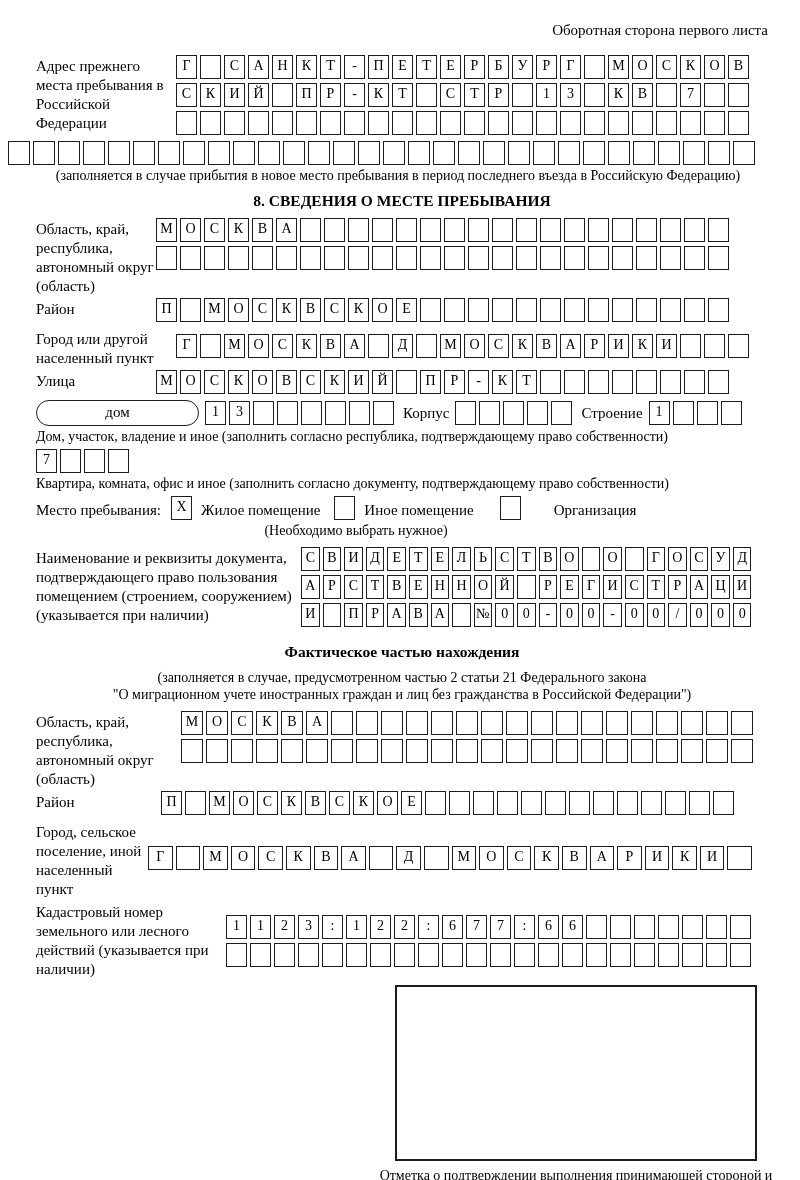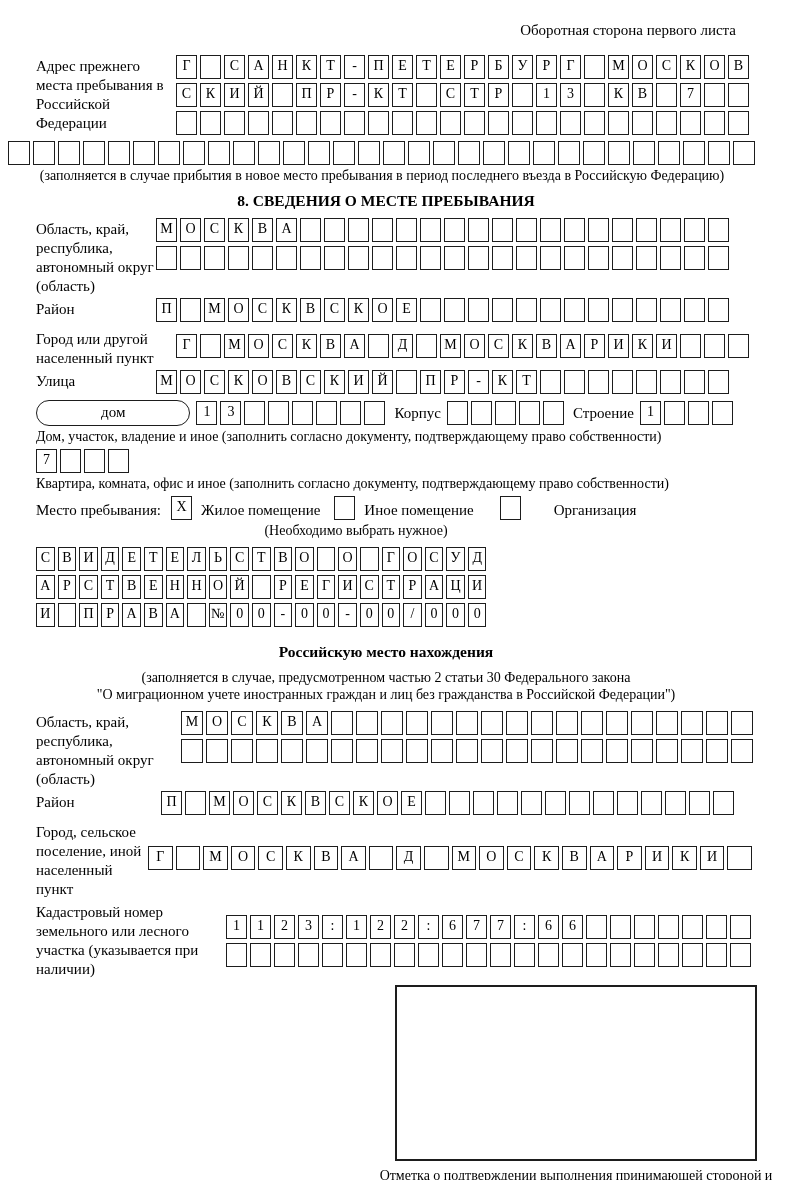--- a/index.html
+++ b/index.html
@@ -1,17 +1,17 @@
 <!DOCTYPE html>
 <html lang="ru"><head>
 <meta charset="utf-8">
 <style>
   html,body{margin:0;padding:0;background:#fff;color:#000;}
   body{width:800px;font-family:"Liberation Serif","DejaVu Serif",serif;}
-  .page{box-sizing:border-box;width:800px;height:1180px;padding:0 64px 0 36px;overflow:hidden;}
+  .page{box-sizing:border-box;width:800px;height:1180px;padding:0 32px 0 36px;overflow:hidden;}
   .top-note{padding-top:22px;text-align:right;font-size:15px;margin-bottom:16px;}
   .field{display:flex;margin-bottom:2px;}
   .field.vcenter{align-items:center;}
   .flabel{font-size:15px;line-height:19px;padding-top:2px;}
   .w112{flex:0 0 112px;} .w120{flex:0 0 120px;} .w125{flex:0 0 125px;} .w140{flex:0 0 140px;}
   .w145{flex:0 0 145px;} .w190{flex:0 0 190px;} .w265{flex:0 0 265px;}
   .cells-col{flex:1 1 auto;}
   .cells-row{white-space:nowrap;margin-bottom:4px;height:24px;}
   .cells-row.inline{display:inline-block;margin-bottom:0;}
   .cell{display:inline-block;box-sizing:border-box;width:21px;height:24px;border:1.8px solid #1d1d1d;
@@ -85,49 +85,50 @@
   </div>
 
   <div class="row-line">
     <span class="rect-box rect-dom">дом</span>
     <span class="cells-row inline"><span class="cell">1</span><span class="cell">3</span><span class="cell"></span><span class="cell"></span><span class="cell"></span><span class="cell"></span><span class="cell"></span><span class="cell"></span></span>
     <span class="inline-label">Корпус</span>
     <span class="cells-row inline"><span class="cell"></span><span class="cell"></span><span class="cell"></span><span class="cell"></span><span class="cell"></span></span>
     <span class="inline-label">Строение</span>
     <span class="cells-row inline"><span class="cell">1</span><span class="cell"></span><span class="cell"></span><span class="cell"></span></span>
   </div>
-  <div class="small-note cap">Дом, участок, владение и иное (заполнить согласно документу, подтверждающему право собственности)</div>
+  <div class="small-note cap">Дом, участок, владение и иное (заполнить согласно республика, подтверждающему право собственности)</div>
 
   <div class="row-line">
     <span class="cells-row inline"><span class="cell">7</span><span class="cell"></span><span class="cell"></span><span class="cell"></span></span>
   </div>
   <div class="small-note cap">Квартира, комната, офис и иное (заполнить согласно документу, подтверждающему право собственности)</div>
 
   <div class="stay-row">
     <span class="flabel">Место пребывания:</span>
     <span class="cells-row inline gap10"><span class="cell">X</span></span>
     <span class="flabel gap6">Жилое помещение</span>
     <span class="cells-row inline gap14"><span class="cell"></span></span>
     <span class="flabel gap6">Иное помещение</span>
     <span class="cells-row inline gap26"><span class="cell"></span></span>
     <span class="flabel gap30">Организация</span>
   </div>
   <div class="small-note center stay-note">(Необходимо выбрать нужное)</div>
 
   <div class="field doc-field">
+    <div class="flabel w265">Наименование и реквизиты документа, подтверждающего право пользования помещением (строением, сооружением) (указывается при наличии)</div>
     <div class="cells-col">
       <div class="cells-row"><span class="cell cell-sm">С</span><span class="cell cell-sm">В</span><span class="cell cell-sm">И</span><span class="cell cell-sm">Д</span><span class="cell cell-sm">Е</span><span class="cell cell-sm">Т</span><span class="cell cell-sm">Е</span><span class="cell cell-sm">Л</span><span class="cell cell-sm">Ь</span><span class="cell cell-sm">С</span><span class="cell cell-sm">Т</span><span class="cell cell-sm">В</span><span class="cell cell-sm">О</span><span class="cell cell-sm"></span><span class="cell cell-sm">О</span><span class="cell cell-sm"></span><span class="cell cell-sm">Г</span><span class="cell cell-sm">О</span><span class="cell cell-sm">С</span><span class="cell cell-sm">У</span><span class="cell cell-sm">Д</span></div>
       <div class="cells-row"><span class="cell cell-sm">А</span><span class="cell cell-sm">Р</span><span class="cell cell-sm">С</span><span class="cell cell-sm">Т</span><span class="cell cell-sm">В</span><span class="cell cell-sm">Е</span><span class="cell cell-sm">Н</span><span class="cell cell-sm">Н</span><span class="cell cell-sm">О</span><span class="cell cell-sm">Й</span><span class="cell cell-sm"></span><span class="cell cell-sm">Р</span><span class="cell cell-sm">Е</span><span class="cell cell-sm">Г</span><span class="cell cell-sm">И</span><span class="cell cell-sm">С</span><span class="cell cell-sm">Т</span><span class="cell cell-sm">Р</span><span class="cell cell-sm">А</span><span class="cell cell-sm">Ц</span><span class="cell cell-sm">И</span></div>
       <div class="cells-row"><span class="cell cell-sm">И</span><span class="cell cell-sm"></span><span class="cell cell-sm">П</span><span class="cell cell-sm">Р</span><span class="cell cell-sm">А</span><span class="cell cell-sm">В</span><span class="cell cell-sm">А</span><span class="cell cell-sm"></span><span class="cell cell-sm">№</span><span class="cell cell-sm">0</span><span class="cell cell-sm">0</span><span class="cell cell-sm">-</span><span class="cell cell-sm">0</span><span class="cell cell-sm">0</span><span class="cell cell-sm">-</span><span class="cell cell-sm">0</span><span class="cell cell-sm">0</span><span class="cell cell-sm">/</span><span class="cell cell-sm">0</span><span class="cell cell-sm">0</span><span class="cell cell-sm">0</span></div>
     </div>
   </div>
 
-  <div class="act-title">Российскую место нахождения</div>
+  <div class="act-title">Фактическое частью нахождения</div>
   <div class="act-notes">
-    <div class="small-note center">(заполняется в случае, предусмотренном частью 2 статьи 30 Федерального закона</div>
+    <div class="small-note center">(заполняется в случае, предусмотренном частью 2 статьи 21 Федерального закона</div>
     <div class="small-note center">"О миграционном учете иностранных граждан и лиц без гражданства в Российской Федерации")</div>
   </div>
 
   <div class="field">
     <div class="flabel w145">Область, край, республика, автономный округ (область)</div>
     <div class="cells-col">
       <div class="cells-row"><span class="cell cell-rg">М</span><span class="cell cell-rg">О</span><span class="cell cell-rg">С</span><span class="cell cell-rg">К</span><span class="cell cell-rg">В</span><span class="cell cell-rg">А</span><span class="cell cell-rg"></span><span class="cell cell-rg"></span><span class="cell cell-rg"></span><span class="cell cell-rg"></span><span class="cell cell-rg"></span><span class="cell cell-rg"></span><span class="cell cell-rg"></span><span class="cell cell-rg"></span><span class="cell cell-rg"></span><span class="cell cell-rg"></span><span class="cell cell-rg"></span><span class="cell cell-rg"></span><span class="cell cell-rg"></span><span class="cell cell-rg"></span><span class="cell cell-rg"></span><span class="cell cell-rg"></span><span class="cell cell-rg"></span></div>
       <div class="cells-row"><span class="cell cell-rg"></span><span class="cell cell-rg"></span><span class="cell cell-rg"></span><span class="cell cell-rg"></span><span class="cell cell-rg"></span><span class="cell cell-rg"></span><span class="cell cell-rg"></span><span class="cell cell-rg"></span><span class="cell cell-rg"></span><span class="cell cell-rg"></span><span class="cell cell-rg"></span><span class="cell cell-rg"></span><span class="cell cell-rg"></span><span class="cell cell-rg"></span><span class="cell cell-rg"></span><span class="cell cell-rg"></span><span class="cell cell-rg"></span><span class="cell cell-rg"></span><span class="cell cell-rg"></span><span class="cell cell-rg"></span><span class="cell cell-rg"></span><span class="cell cell-rg"></span><span class="cell cell-rg"></span></div>
     </div>
   </div>
@@ -136,21 +137,21 @@
     <div class="flabel w125">Район</div>
     <div class="cells-row"><span class="cell">П</span><span class="cell"></span><span class="cell">М</span><span class="cell">О</span><span class="cell">С</span><span class="cell">К</span><span class="cell">В</span><span class="cell">С</span><span class="cell">К</span><span class="cell">О</span><span class="cell">Е</span><span class="cell"></span><span class="cell"></span><span class="cell"></span><span class="cell"></span><span class="cell"></span><span class="cell"></span><span class="cell"></span><span class="cell"></span><span class="cell"></span><span class="cell"></span><span class="cell"></span><span class="cell"></span><span class="cell"></span></div>
   </div>
 
   <div class="field vcenter">
     <div class="flabel w112">Город, сельское поселение, иной населенный пункт</div>
     <div class="cells-row"><span class="cell cell-md">Г</span><span class="cell cell-md"></span><span class="cell cell-md">М</span><span class="cell cell-md">О</span><span class="cell cell-md">С</span><span class="cell cell-md">К</span><span class="cell cell-md">В</span><span class="cell cell-md">А</span><span class="cell cell-md"></span><span class="cell cell-md">Д</span><span class="cell cell-md"></span><span class="cell cell-md">М</span><span class="cell cell-md">О</span><span class="cell cell-md">С</span><span class="cell cell-md">К</span><span class="cell cell-md">В</span><span class="cell cell-md">А</span><span class="cell cell-md">Р</span><span class="cell cell-md">И</span><span class="cell cell-md">К</span><span class="cell cell-md">И</span><span class="cell cell-md"></span></div>
   </div>
 
   <div class="field">
-    <div class="flabel w190">Кадастровый номер земельного или лесного участка (указывается при наличии)</div>
+    <div class="flabel w190">Кадастровый номер земельного или лесного действий (указывается при наличии)</div>
     <div class="cells-col cad-cells">
       <div class="cells-row"><span class="cell">1</span><span class="cell">1</span><span class="cell">2</span><span class="cell">3</span><span class="cell">:</span><span class="cell">1</span><span class="cell">2</span><span class="cell">2</span><span class="cell">:</span><span class="cell">6</span><span class="cell">7</span><span class="cell">7</span><span class="cell">:</span><span class="cell">6</span><span class="cell">6</span><span class="cell"></span><span class="cell"></span><span class="cell"></span><span class="cell"></span><span class="cell"></span><span class="cell"></span><span class="cell"></span></div>
       <div class="cells-row"><span class="cell"></span><span class="cell"></span><span class="cell"></span><span class="cell"></span><span class="cell"></span><span class="cell"></span><span class="cell"></span><span class="cell"></span><span class="cell"></span><span class="cell"></span><span class="cell"></span><span class="cell"></span><span class="cell"></span><span class="cell"></span><span class="cell"></span><span class="cell"></span><span class="cell"></span><span class="cell"></span><span class="cell"></span><span class="cell"></span><span class="cell"></span><span class="cell"></span></div>
     </div>
   </div>
 
   <div class="stamp-box"></div>
   <div class="small-note center stamp-note">Отметка о подтверждении выполнения принимающей стороной и иностранным гражданином или лицом без гражданства действий, необходимых для его постановки на учет по месту пребывания</div>
 
 </div>

